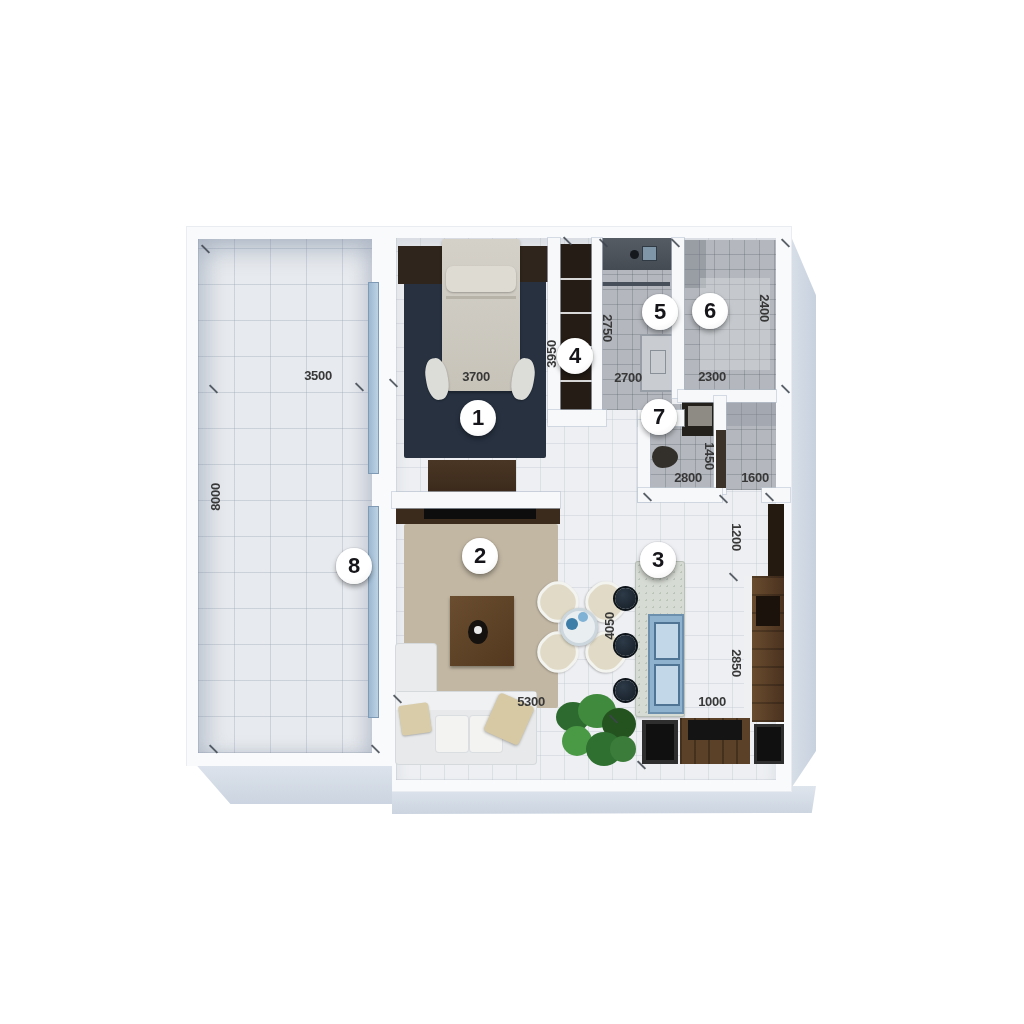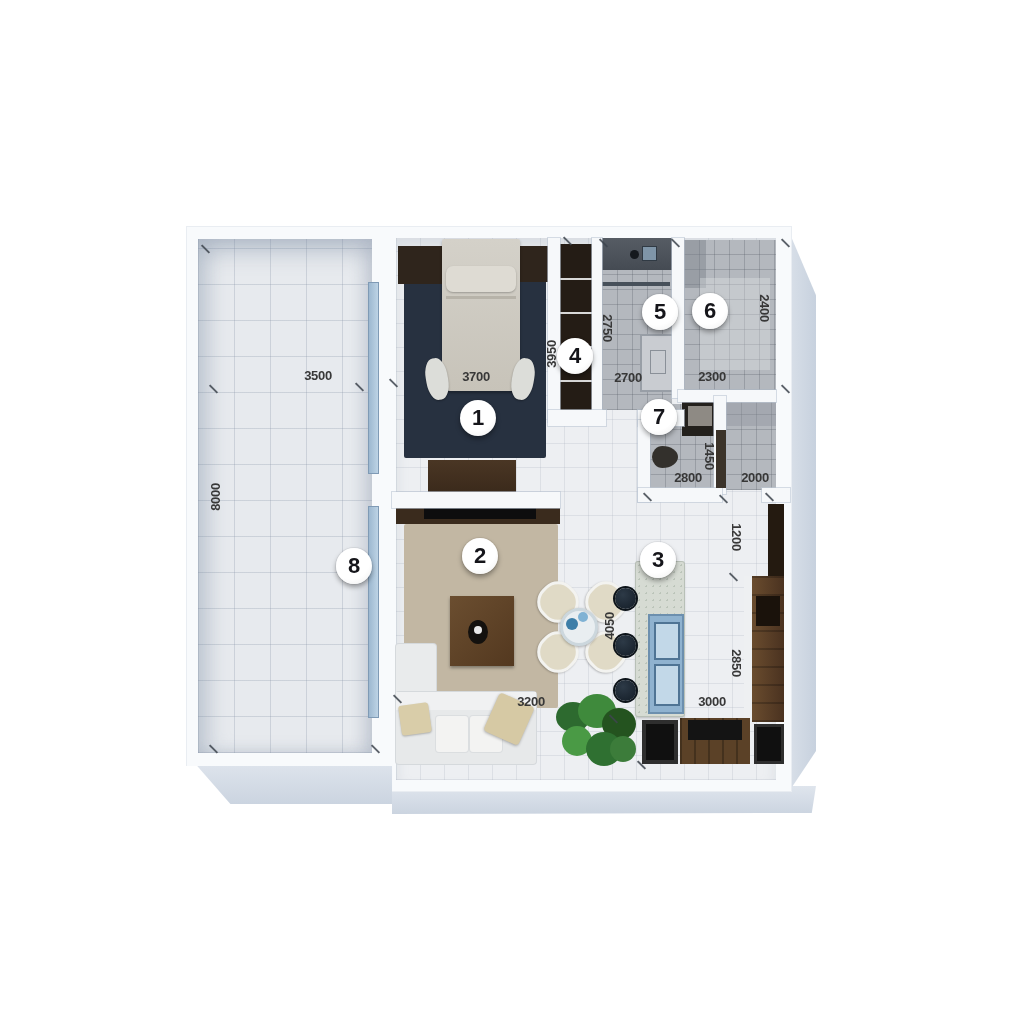--- a/index.html
+++ b/index.html
@@ -201,26 +201,26 @@
     <div class="abs dim" style="left:293px;top:375px;margin-left:25px;">3500</div>
     <div class="abs dim rm90" style="left:215px;top:497px;">8000</div>
     <div class="abs dim" style="left:476px;top:376px;">3700</div>
     <div class="abs dim rm90" style="left:551px;top:354px;">3950</div>
     <div class="abs dim r90" style="left:607px;top:328px;">2750</div>
     <div class="abs dim" style="left:628px;top:377px;">2700</div>
     <div class="abs dim" style="left:712px;top:376px;">2300</div>
     <div class="abs dim r90" style="left:764px;top:308px;">2400</div>
     <div class="abs dim" style="left:688px;top:477px;">2800</div>
     <div class="abs dim r90" style="left:709px;top:456px;">1450</div>
-    <div class="abs dim" style="left:755px;top:477px;">2000</div>
+    <div class="abs dim" style="left:755px;top:477px;">1600</div>
     <div class="abs dim r90" style="left:736px;top:537px;">1200</div>
     <div class="abs dim rm90" style="left:609px;top:626px;">4050</div>
-    <div class="abs dim" style="left:531px;top:701px;">3200</div>
+    <div class="abs dim" style="left:531px;top:701px;">5300</div>
     <div class="abs dim r90" style="left:736px;top:663px;">2850</div>
-    <div class="abs dim" style="left:712px;top:701px;">3000</div>
+    <div class="abs dim" style="left:712px;top:701px;">1000</div>
 
     <div class="abs badge" style="left:478px;top:418px;">1</div>
     <div class="abs badge" style="left:480px;top:556px;">2</div>
     <div class="abs badge" style="left:658px;top:560px;">3</div>
     <div class="abs badge" style="left:575px;top:356px;">4</div>
     <div class="abs badge" style="left:660px;top:312px;">5</div>
     <div class="abs badge" style="left:710px;top:311px;">6</div>
     <div class="abs badge" style="left:659px;top:417px;">7</div>
     <div class="abs badge" style="left:354px;top:566px;">8</div>
 

